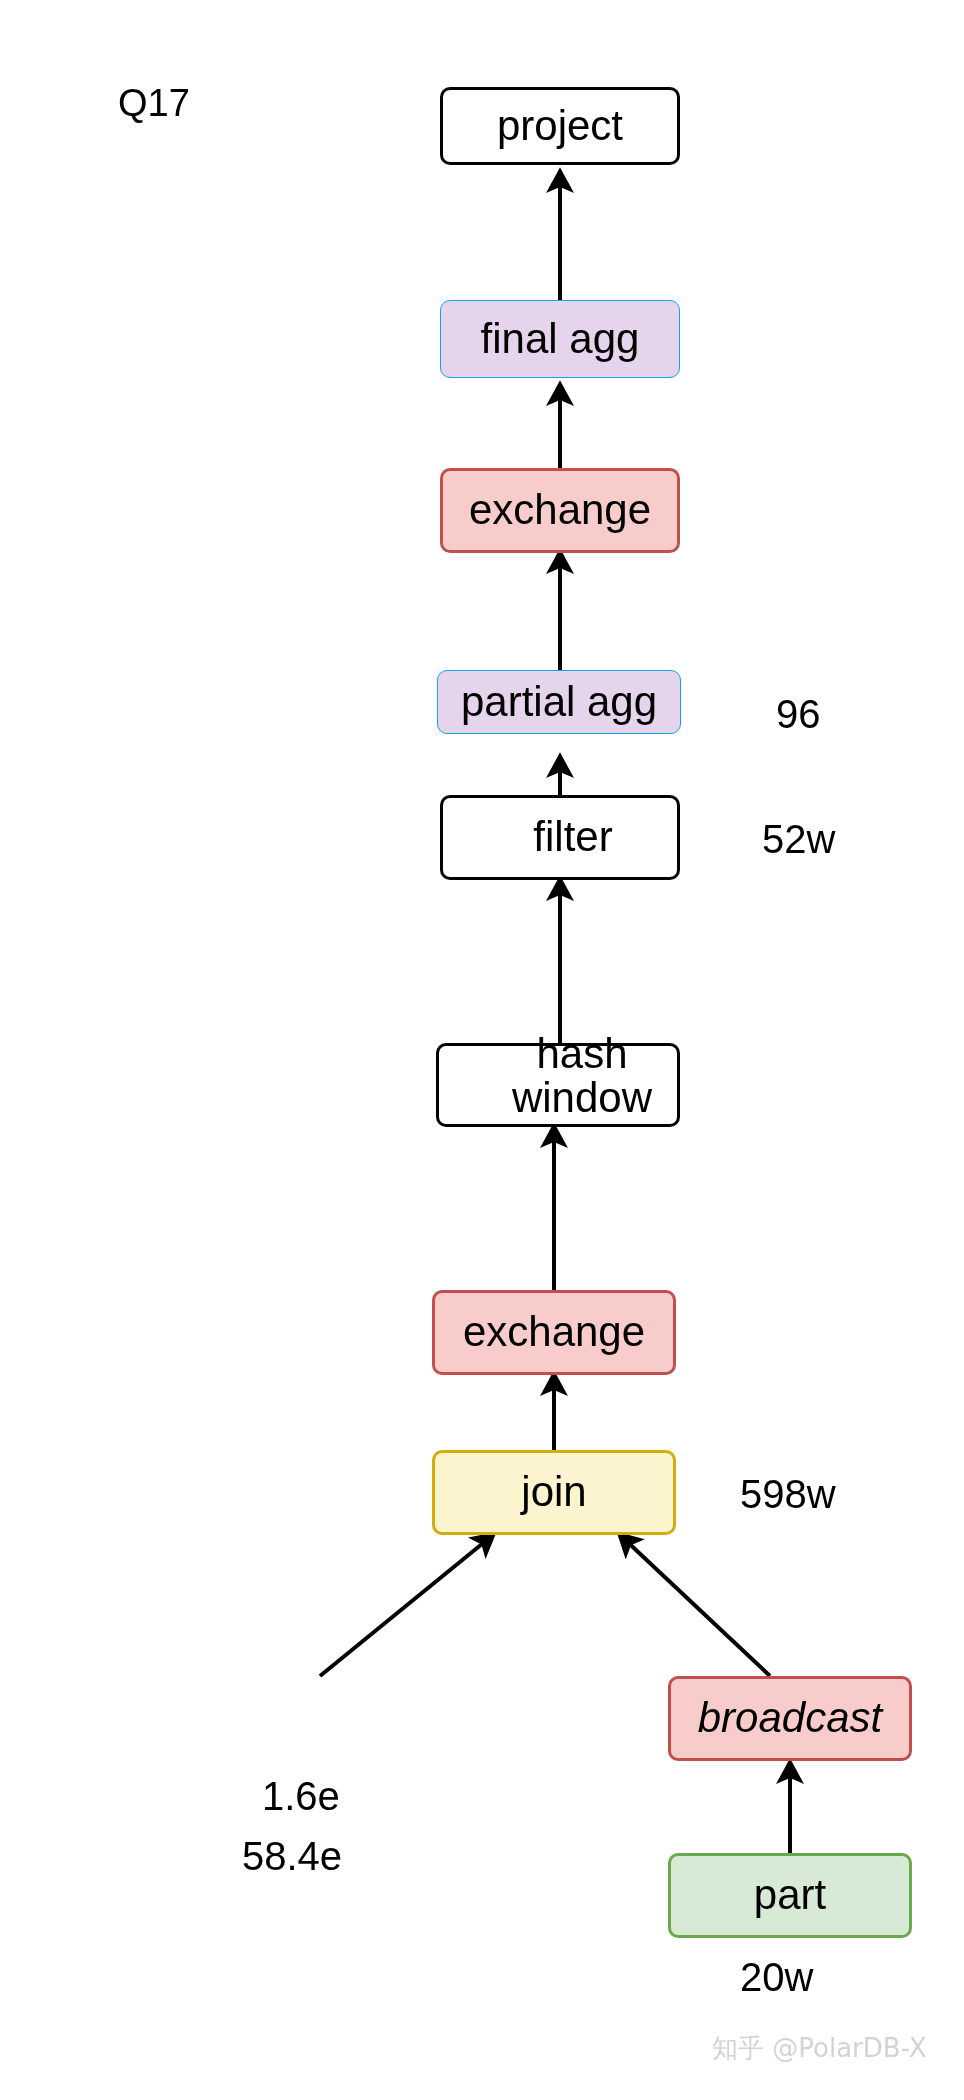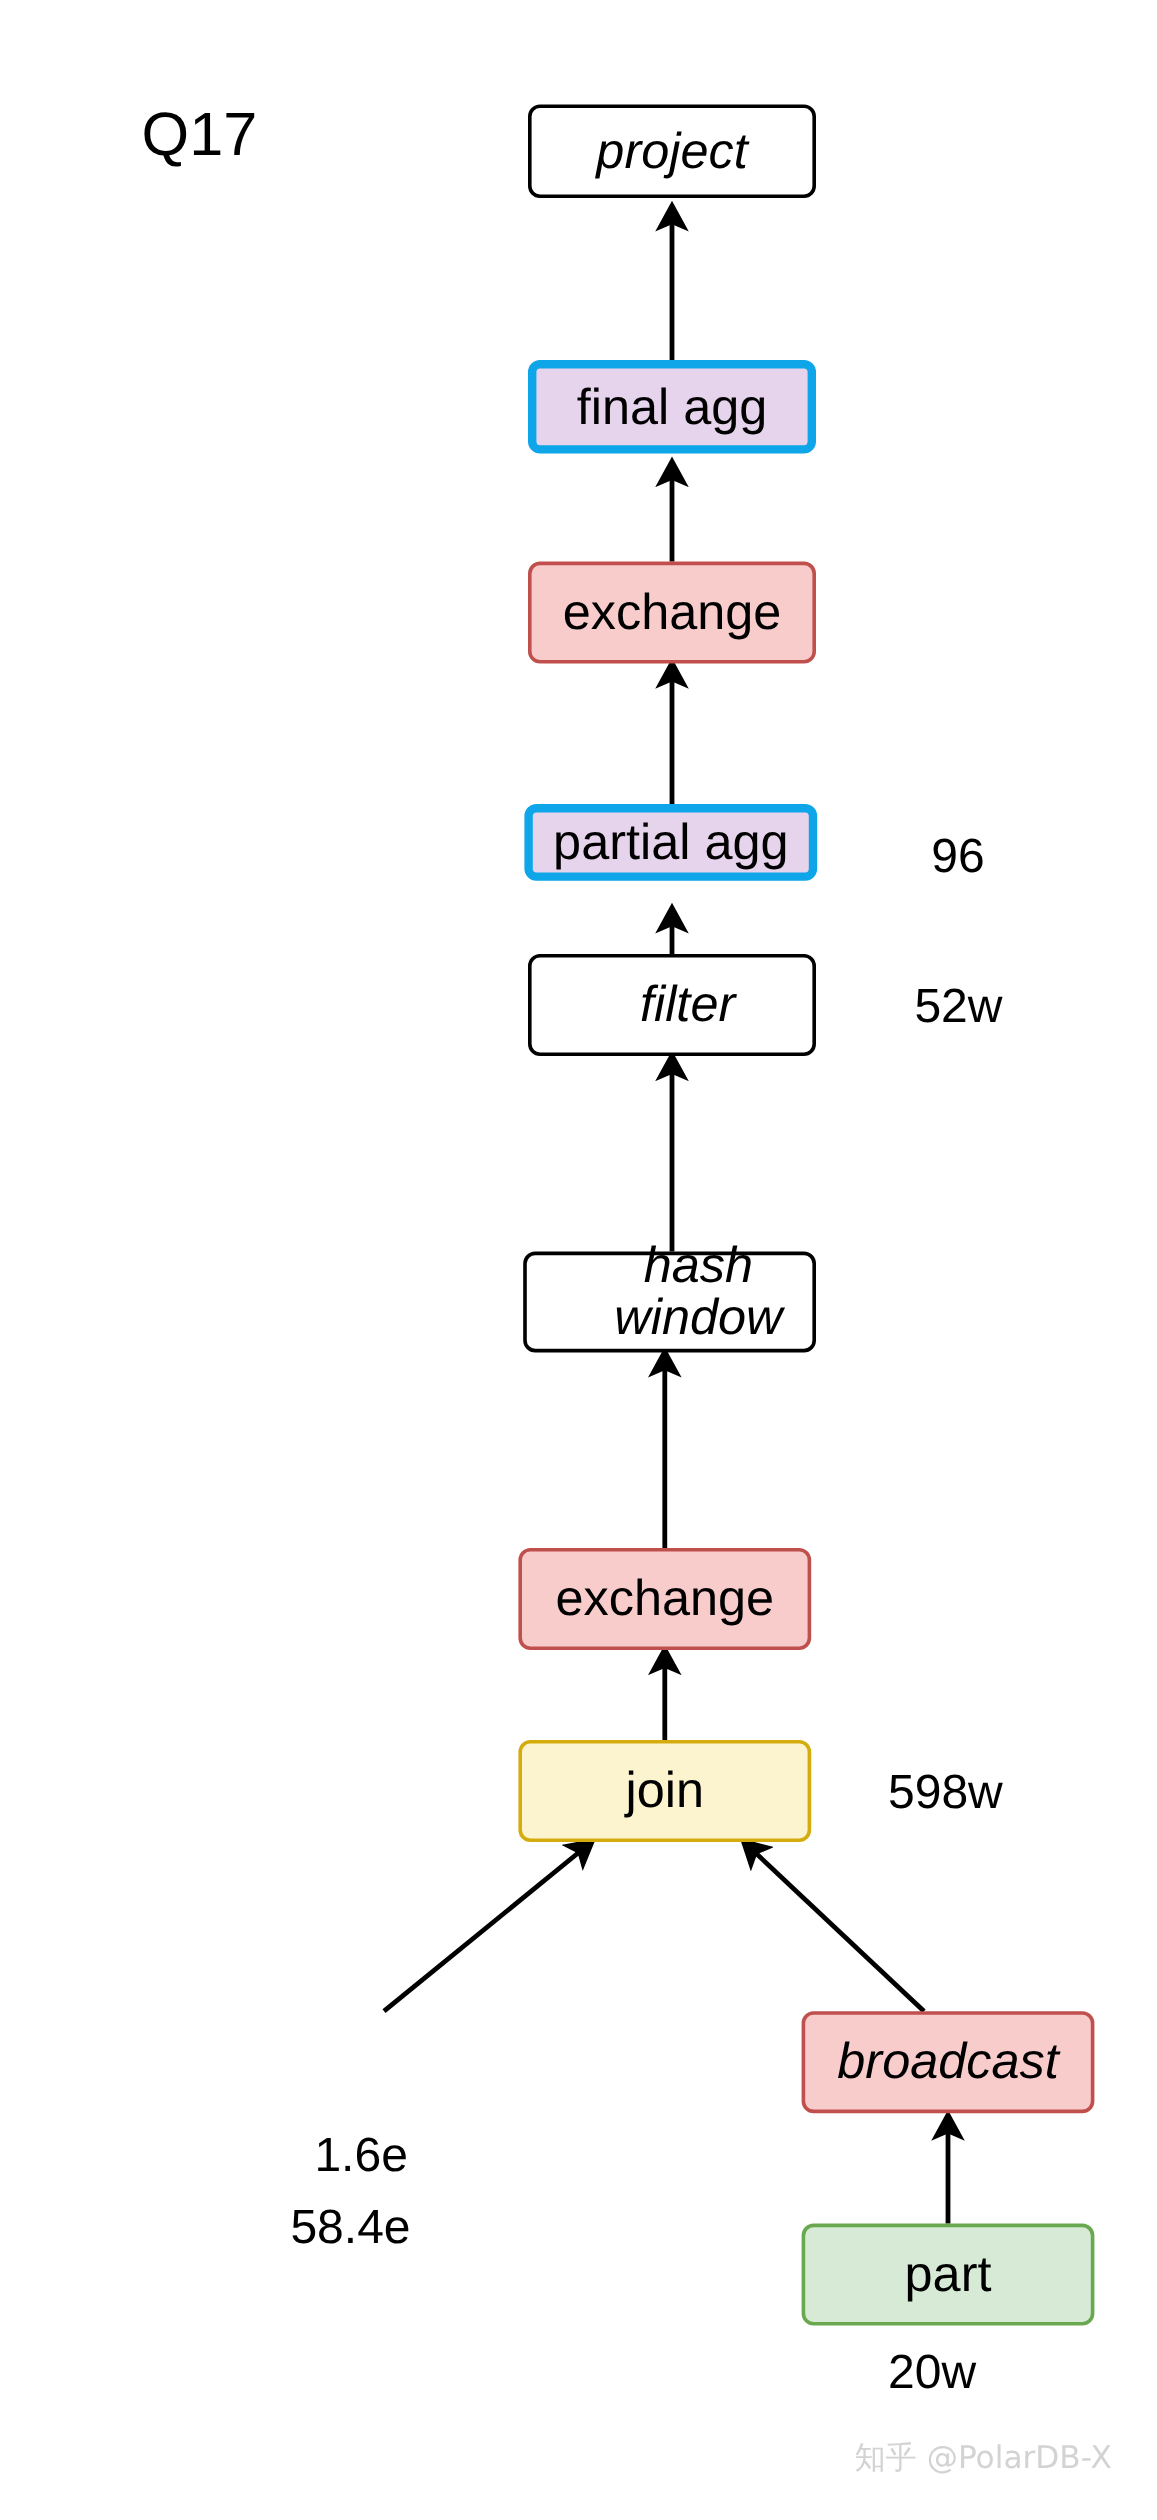--- a/index.html
+++ b/index.html
@@ -11,39 +11,39 @@
     box-sizing:border-box;
     display:flex;
     align-items:center;
     justify-content:center;
     text-align:center;
     border-radius:10px;
     color:#000000;
     line-height:1.05;
     white-space:pre;
   }
-  .node.plain{background:#ffffff;border:3px solid #000000;font-style:italic;}
-  .node.purple{background:#e6d3ec;border:7px solid #0ea5e9;}
+  .node.plain{background:#ffffff;border:3px solid #000000;}
+  .node.purple{background:#e6d3ec;border:1px solid #0ea5e9;}
   .node.red{background:#f9cccc;border:3px solid #c0504d;}
   .node.yellow{background:#fcf3cf;border:3px solid #d4ac0d;}
   .node.green{background:#d6ead6;border:3px solid #6aa84f;}
 
   .node .lbl{display:block;}
   .node.overflow{overflow:visible;}
 
   .sidelabel{
     position:absolute;
     color:#000000;
     font-size:40px;
     white-space:nowrap;
   }
   .title{
     position:absolute;
     color:#000000;
-    font-size:51px;
+    font-size:38px;
     white-space:nowrap;
   }
   .watermark{
     position:absolute;
     color:#d3d3d3;
     font-size:26px;
     white-space:nowrap;
     font-family:"DejaVu Sans",sans-serif;
   }
   svg.edges{position:absolute;left:0;top:0;width:964px;height:2100px;pointer-events:none;}

